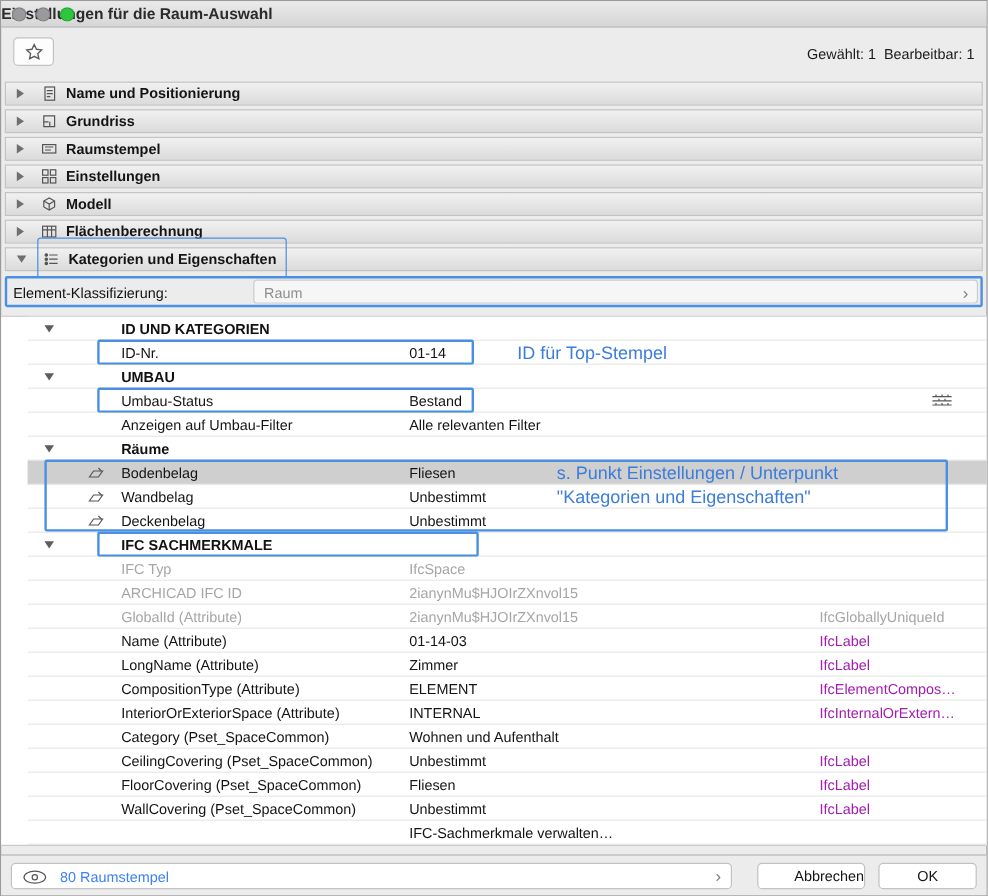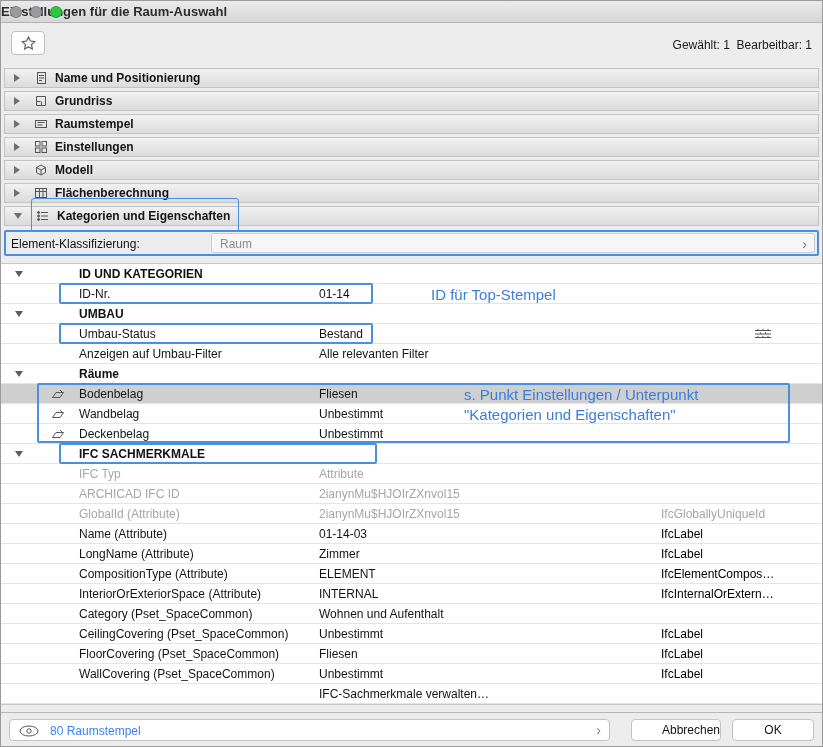--- a/index.html
+++ b/index.html
@@ -33,28 +33,28 @@
 
   
   .cls-row{position:absolute;left:3px;right:3px;top:229px;height:26px;border:2px solid var(--accent,#4a90e2);background:#ececec;border-radius:2px;}
   .cls-label{position:absolute;left:5px;top:5px;font-size:12px;color:#111;}
   .cls-field{position:absolute;left:205px;right:2px;top:1px;bottom:1px;background:#f6f6f6;border:1px solid #cdcdcd;border-radius:3px;cursor:pointer;text-align:center;}
   .cls-value{position:absolute;left:8px;top:3px;font-size:12px;color:#8e8e8e;}
   .chev{font-size:14px;color:#7b7b7b;line-height:1;}
   .cls-chev{position:absolute;right:7px;top:3px;}
 
   
-  .table-wrap{position:absolute;left:0;right:0;top:262px;height:442px;background:#fff;border-top:1px solid #c9c9c9;border-bottom:1px solid #c9c9c9;}
+  .table-wrap{position:absolute;left:0;right:0;top:262px;height:442px;background:#fff;border-top:1px solid #c9c9c9;border-bottom:1px solid #c9c9c9;padding-left:22px;}
   .trow{height:20px;border-bottom:1px solid #e4e4e4;position:relative;background:#fff;}
   .trow.selected{background:#cfcfcf;}
   .ttri{position:absolute;left:14px;top:7px;width:0;height:0;border-left:4px solid transparent;border-right:4px solid transparent;border-top:6px solid #5d5d5d;}
   .sec-label{position:absolute;left:78px;top:3px;font-size:12px;font-weight:bold;color:#111;white-space:nowrap;}
   .tlabel{position:absolute;left:78px;top:3px;font-size:12px;color:#141414;white-space:nowrap;}
   .tvalue{position:absolute;left:318px;top:3px;font-size:12px;color:#141414;white-space:nowrap;}
-  .tright{position:absolute;left:660px;top:3px;font-size:12px;color:#000000;white-space:nowrap;max-width:150px;overflow:hidden;}
+  .tright{position:absolute;left:660px;top:3px;font-size:12px;color:#a21caf;white-space:nowrap;max-width:150px;overflow:hidden;}
   .dim{color:#a6a6a6;}
   .row-icon{position:absolute;left:50px;top:3px;}
   .right-icon{position:absolute;left:753px;top:3px;}
   .row-outline{position:absolute;left:58px;top:-1px;width:314px;height:21px;border:2px solid var(--accent,#4a90e2);border-radius:2px;pointer-events:none;}
   .row-outline.wide{width:318px;}
   .raume-outline{position:absolute;left:36px;top:119px;width:753px;height:60px;border:2px solid var(--accent,#4a90e2);border-radius:2px;pointer-events:none;}
   .ann{position:absolute;font-size:15px;color:var(--annblue,#3c7ddb);white-space:nowrap;}
   .ann0{left:430px;top:22px;}
   .ann1{left:463px;top:122px;}
   .ann2{left:463px;top:142px;}
@@ -275,21 +275,21 @@
           <span class="tlabel">Deckenbelag</span>
           <span class="tvalue">Unbestimmt</span>
         </div>
         <div class="trow">
           <span class="ttri"></span>
           <span class="sec-label">IFC SACHMERKMALE</span>
           <div class="row-outline wide"></div>
         </div>
         <div class="trow">
           <span class="tlabel dim">IFC Typ</span>
-          <span class="tvalue dim">Attribute</span>
+          <span class="tvalue dim">IfcSpace</span>
         </div>
         <div class="trow">
           <span class="tlabel dim">ARCHICAD IFC ID</span>
           <span class="tvalue dim">2ianynMu$HJOIrZXnvol15</span>
         </div>
         <div class="trow">
           <span class="tlabel dim">GlobalId (Attribute)</span>
           <span class="tvalue dim">2ianynMu$HJOIrZXnvol15</span>
           <span class="tright dim">IfcGloballyUniqueId</span>
         </div>

